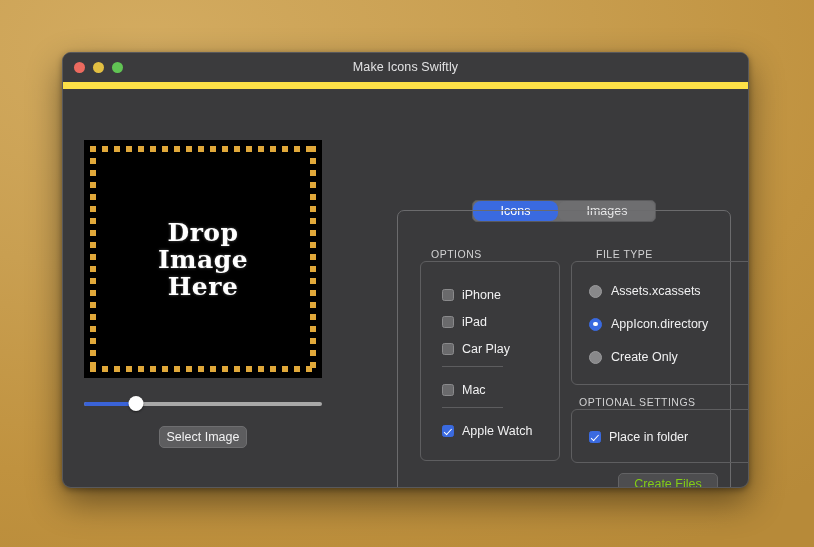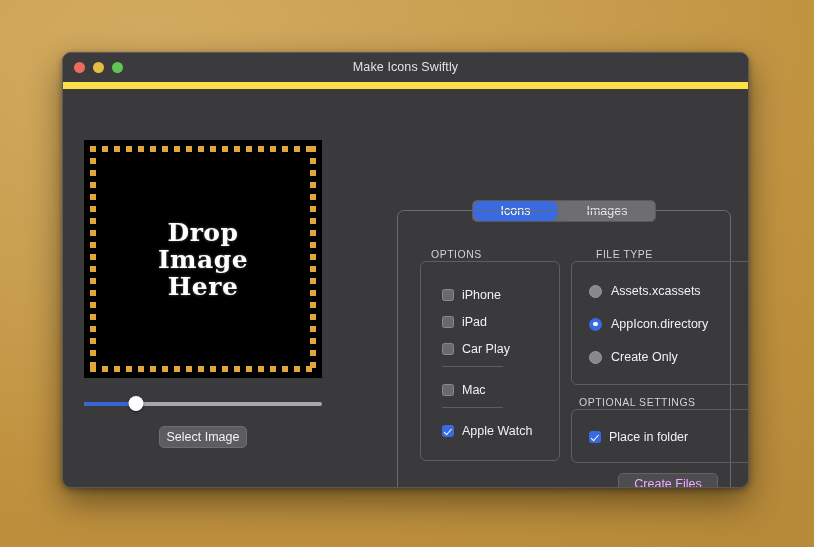--- a/index.html
+++ b/index.html
@@ -365,21 +365,21 @@
 
   #create-files-btn {
     position: absolute;
     left: 555px;
     top: 420px;
     width: 100px;
     height: 21px;
     background: #4d4d4f;
     border: 1px solid #636365;
     border-radius: 5px;
-    color: #f0abfc;
+    color: #84cc16;
     font-size: 12.5px;
     font-family: "Liberation Sans", sans-serif;
     cursor: default;
   }
 </style>
 </head>
 <body>
 
 <div id="desktop">
 

